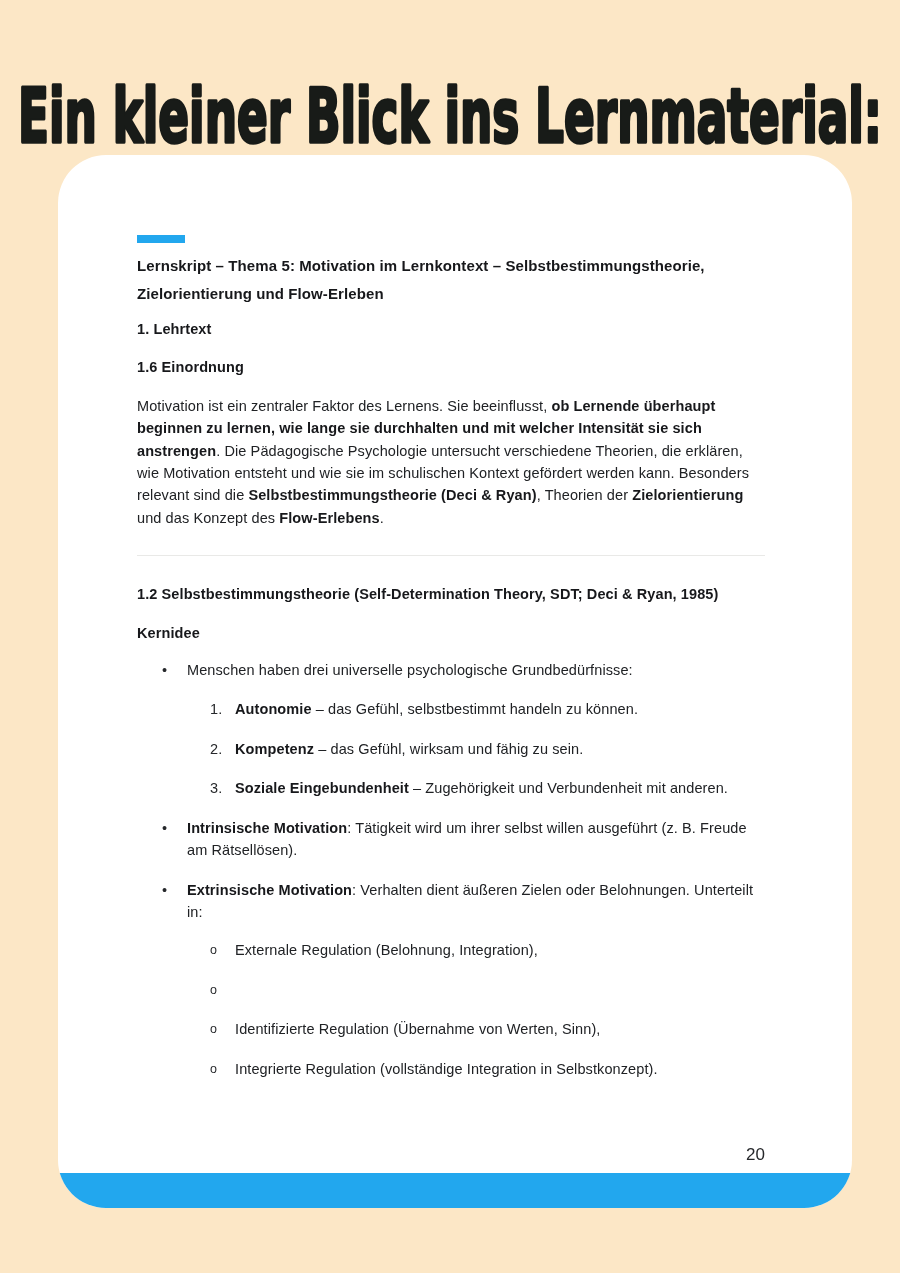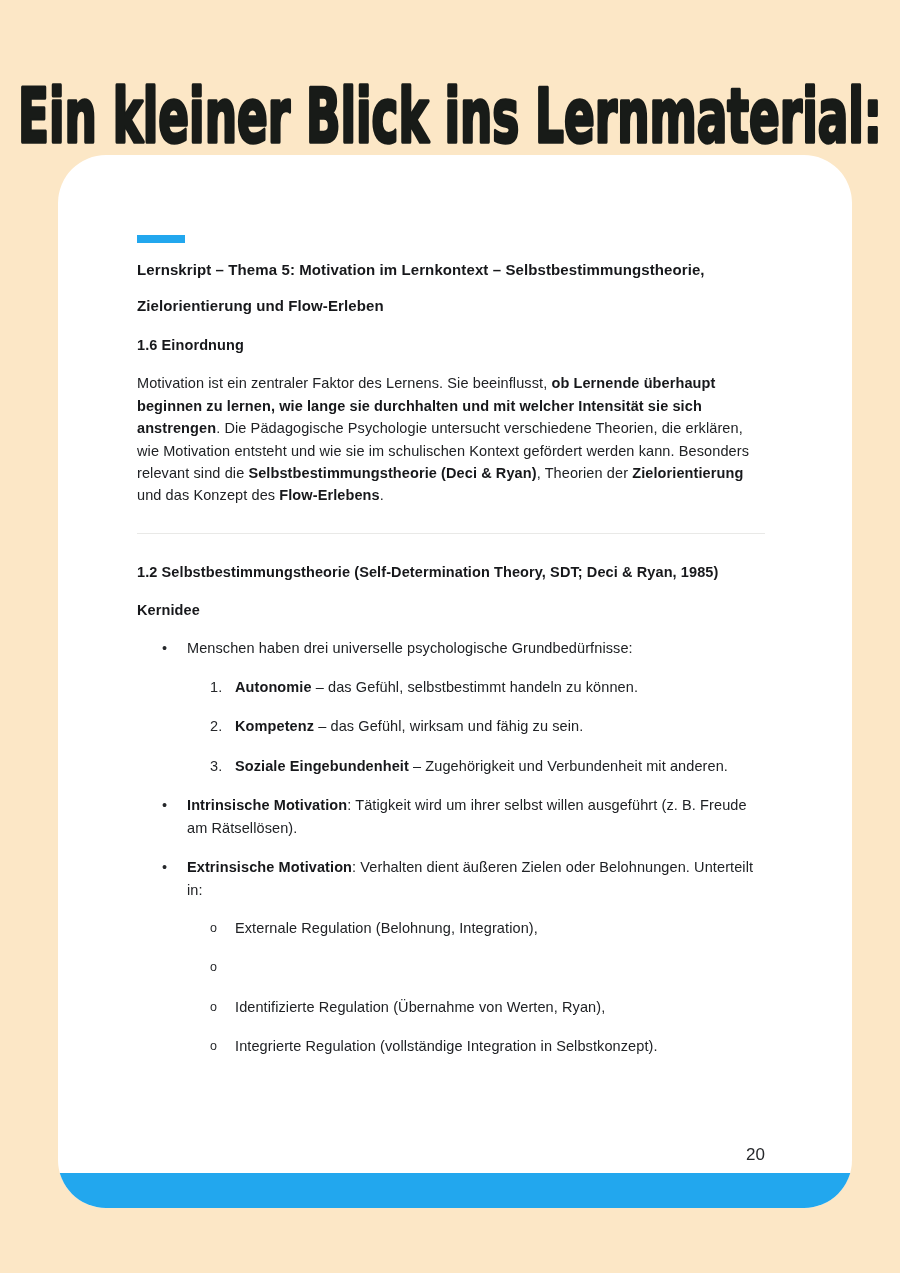--- a/index.html
+++ b/index.html
@@ -58,21 +58,21 @@
     width: 48px;
     height: 8px;
     background: var(--blue, #22A7EE);
     margin-bottom: 9px;
   }
 
   .doc-heading {
     font-weight: bold;
     color: #17181B;
     font-size: 15px;
-    line-height: 36px;
+    line-height: 28px;
     margin: 0 0 10px 0;
   }
   .h {
     font-weight: bold;
     color: #17181B;
     font-size: 14.5px;
     margin: 0 0 16px 0;
   }
   .para {
     margin: 0 0 16px 0;
@@ -130,20 +130,21 @@
   </svg>
 </div>
 
 <div class="card">
   <div class="content">
 
     <div class="minibar"></div>
 
     <div class="doc-heading">Lernskript – Thema 5: Motivation im Lernkontext – Selbstbestimmungstheorie, Zielorientierung und Flow-Erleben</div>
 
+    <div class="h">1. Lehrtext</div>
 
     <div class="h">1.6 Einordnung</div>
 
     <p class="para"><span>Motivation ist ein zentraler Faktor des Lernens. Sie beeinflusst, </span><span class="b">ob Lernende überhaupt beginnen zu lernen, wie lange sie durchhalten und mit welcher Intensität sie sich anstrengen</span><span>. Die Pädagogische Psychologie untersucht verschiedene Theorien, die erklären, wie Motivation entsteht und wie sie im schulischen Kontext gefördert werden kann. Besonders relevant sind die </span><span class="b">Selbstbestimmungstheorie (Deci &amp; Ryan)</span><span>, Theorien der </span><span class="b">Zielorientierung</span><span> und das Konzept des </span><span class="b">Flow-Erlebens</span><span>.</span></p>
 
     <hr class="divider">
 
     <div class="h">1.2 Selbstbestimmungstheorie (Self-Determination Theory, SDT; Deci &amp; Ryan, 1985)</div>
 
     <div class="h mb15">Kernidee</div>
@@ -178,21 +179,21 @@
 
     <div class="li l2">
       <span class="marker circle">o</span>
       <span class="txt">Externale Regulation (Belohnung, Integration),</span>
     </div>
     <div class="li l2">
       <span class="marker circle">o</span>
     </div>
     <div class="li l2">
       <span class="marker circle">o</span>
-      <span class="txt">Identifizierte Regulation (Übernahme von Werten, Ryan),</span>
+      <span class="txt">Identifizierte Regulation (Übernahme von Werten, Sinn),</span>
     </div>
     <div class="li l2">
       <span class="marker circle">o</span>
       <span class="txt">Integrierte Regulation (vollständige Integration in Selbstkonzept).</span>
     </div>
 
   </div>
 
   <div class="page-number">20</div>
   <div class="footer-bar"></div>

